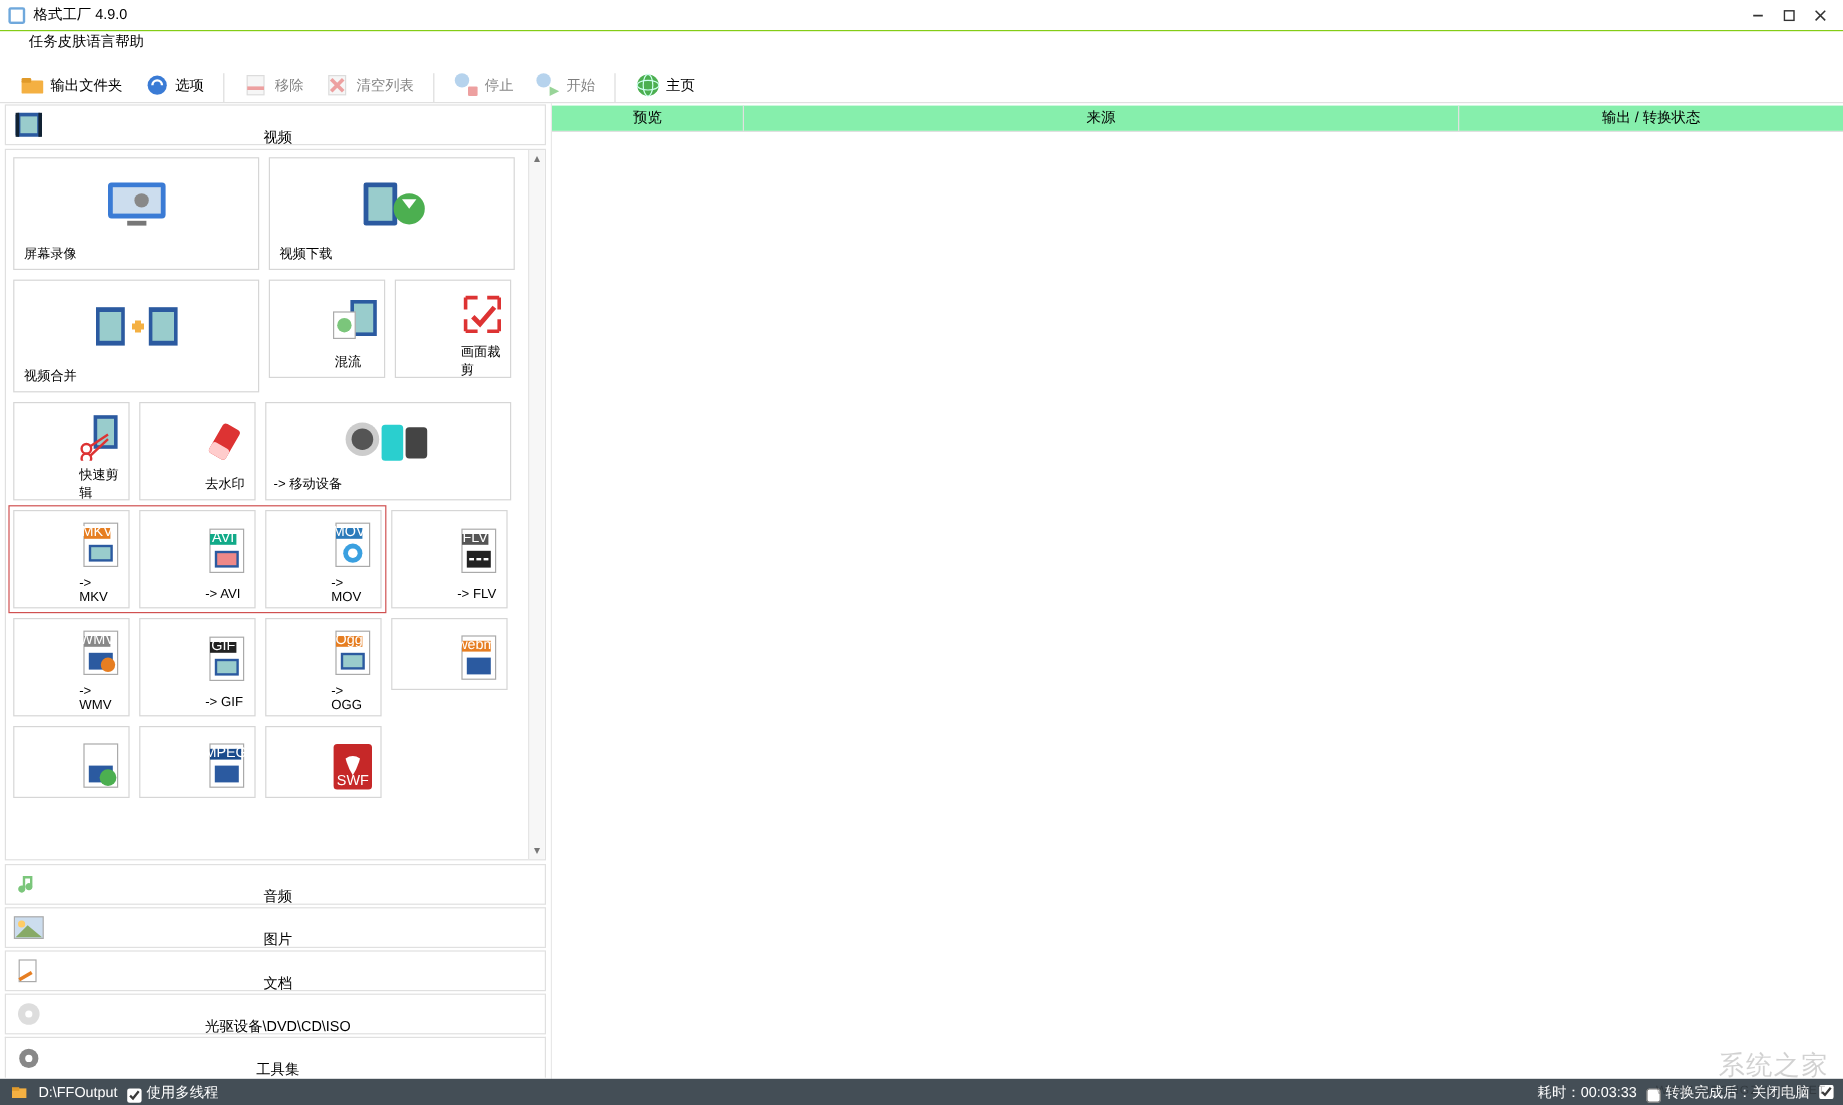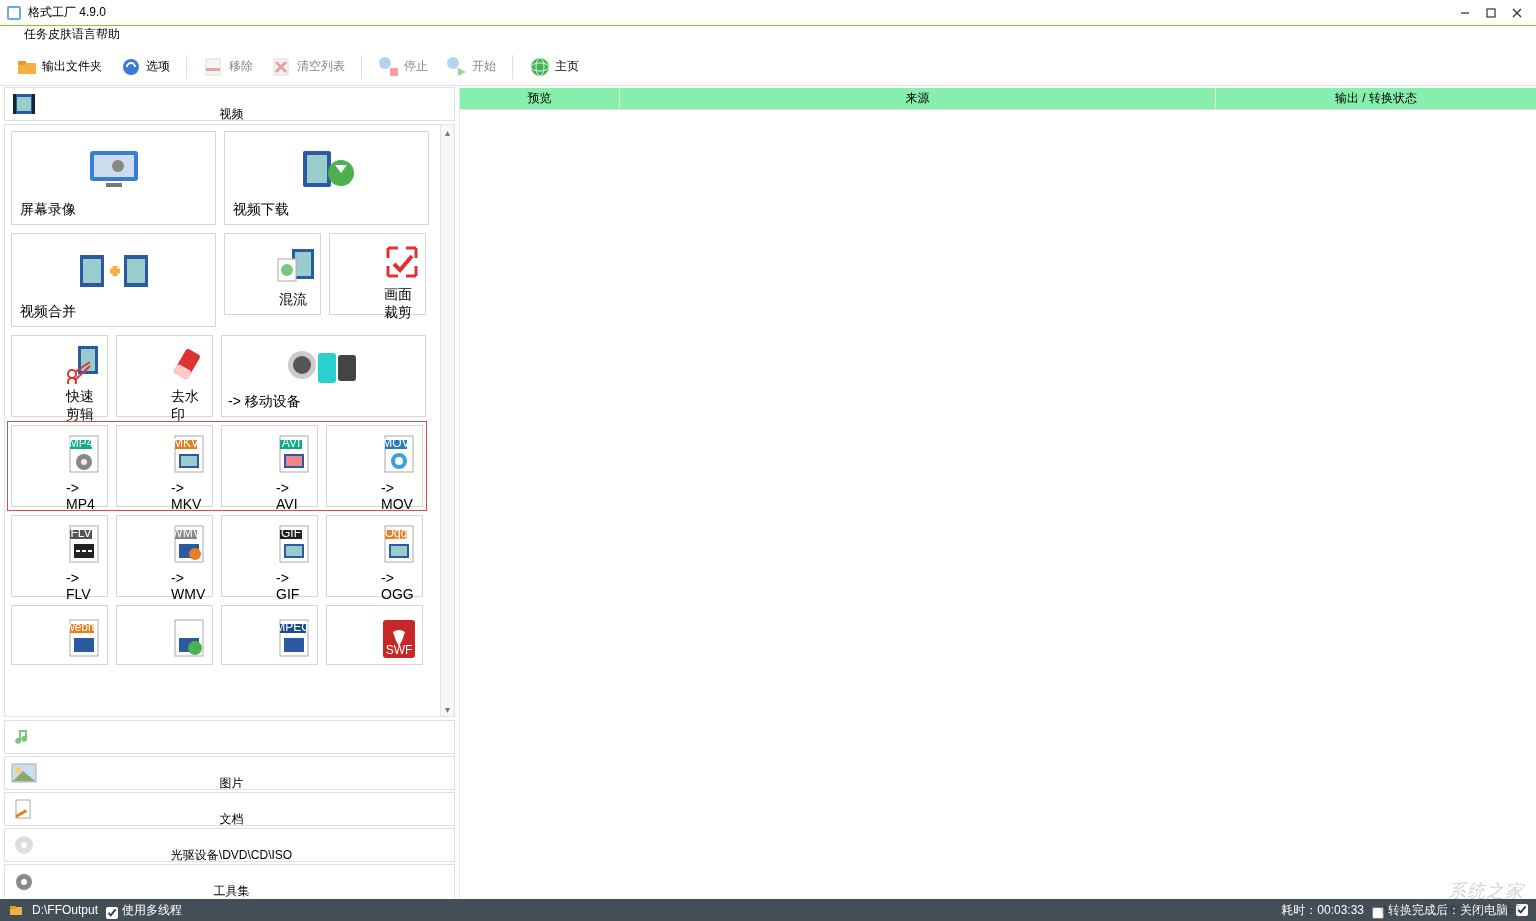--- a/index.html
+++ b/index.html
@@ -9,21 +9,21 @@
 .titlebar { height: 26px; display: flex; align-items: center; padding: 0 6px; border-bottom: 1px solid #84cc16; }
 .titlebar .app-icon { width: 16px; height: 16px; margin-right: 6px; display:flex; align-items:center; justify-content:center;}
 .titlebar .title { flex: 1; }
 .titlebar .winbtn { width: 26px; height: 20px; display: flex; align-items: center; justify-content: center; color:#333; }
 
 
 .menubar { height: 22px; display: flex; padding-left: 24px; gap: 0; }
 .menubar span { cursor: default; }
 
 
-.toolbar { height: 38px; display: flex; align-items: center; padding-left: 10px; gap: 6px; border-bottom: 1px solid #e0e0e0; }
+.toolbar { height: 38px; display: flex; align-items: flex-end; padding-left: 10px; gap: 6px; border-bottom: 1px solid #e0e0e0; }
 .tbtn { display: flex; align-items: center; gap: 4px; padding: 2px 6px; height: 28px; cursor: default; }
 .tbtn.disabled { opacity: .5; }
 .tbtn .ico { width: 22px; height: 22px; display: flex; align-items: center; justify-content: center; }
 .tsep { width: 1px; height: 24px; background: #ddd; margin: 0 4px; }
 
 
 .main { flex: 1; display: flex; min-height: 0; }
 .left { width: 460px; display: flex; flex-direction: column; border-right: 1px solid #e8e8e8; }
 .right { flex: 1; display: flex; flex-direction: column; }
 
@@ -35,21 +35,21 @@
 
 .tiles-wrap { flex: 1; margin: 2px 4px; border: 1px solid #e0e0e0; position: relative; overflow: hidden; }
 .tiles-scroll { position: absolute; inset: 0 14px 0 0; overflow: hidden; }
 .scrollbar { position: absolute; right: 0; top: 0; bottom: 0; width: 14px; border-left: 1px solid #e5e5e5; display:flex; flex-direction:column; align-items:center; background:#f7f7f7;}
 .scrollbar .arrow { width:14px; height:14px; display:flex; align-items:center; justify-content:center; font-size:10px; color:#777;}
 .scrollbar .track { flex:1; }
 
 .tiles { padding: 6px; display: flex; flex-wrap: wrap; gap: 8px; align-content: flex-start; }
 .tile { border: 1px solid #d6d6d6; display: flex; flex-direction: column; align-items: center; padding-top: 8px; background:#fff; position:relative;}
 .tile .iconbox { flex:1; display:flex; align-items:center; justify-content:center; }
-.tile .lbl { width: 100%; text-align: left; padding: 4px 6px 5px 8px; font-size: 14px;}
+.tile .lbl { width: 100%; text-align: left; padding: 4px 6px 5px 8px; font-size: 11px;}
 .tile-w2 { width: 205px; height: 94px; }
 .tile-sm { width: 97px; height: 82px; padding-left: 48px; }
 .tile-half { width: 205px; height: 82px; }
 .tile-sm .lbl, .tile-half .lbl { padding-left:6px; }
 
 .highlight-group { border: 1px solid #d05050; padding: 3px; margin: -4px; display:flex; gap:8px;}
 
 .right-head { height: 22px; display: flex; border-bottom: 1px solid #e0e0e0; margin-top:2px;}
 .right-head .col { border-right: 1px solid #e0e0e0; display: flex; align-items: center; justify-content: center; background:#86efac;}
 .right-head .col:last-child { border-right: none; }
@@ -58,21 +58,21 @@
 .col-status { width: 320px; }
 .right-body { flex: 1; }
 
 
 .statusbar { height: 22px; background: #444e56; color: #fff; display: flex; align-items: center; padding: 0 8px; gap: 8px; }
 .statusbar .sico { width:16px; height:16px; display:flex; align-items:center; justify-content:center;}
 .statusbar .spacer { flex: 1; }
 .statusbar label { display:flex; align-items:flex-end; gap:4px; }
 .statusbar input[type=checkbox] { width:12px; height:12px; accent-color:#fff;}
 
-.watermark { position: fixed; right: 12px; bottom: 18px; font-size: 18px; color: rgba(0,0,0,0.18); font-style: italic; letter-spacing:1px; pointer-events:none;}
+.watermark { position: fixed; right: 12px; bottom: 18px; font-size: 22px; color: rgba(0,0,0,0.18); letter-spacing:1px; pointer-events:none;}
 .wm-sub { position: fixed; right: 14px; bottom: 6px; font-size: 10px; color: rgba(0,0,0,0.25); letter-spacing:1px; pointer-events:none;}
 
 
 svg { display:block; }
 </style>
 </head>
 <body>
 
 <div class="titlebar">
   <span class="app-icon">
@@ -282,32 +282,20 @@
                   <circle cx="18" cy="18" r="14" fill="#ccc"></circle>
                   <circle cx="18" cy="18" r="9" fill="#555"></circle>
                   <rect x="34" y="6" width="18" height="30" rx="3" fill="#2acfcf"></rect>
                   <rect x="54" y="8" width="18" height="26" rx="3" fill="#444"></rect>
                 </svg>
               </div>
             <div class="lbl">-&gt; 移动设备</div>
           </div>
 
           <div class="highlight-group">
-            <div class="tile tile-sm">
-              <div class="iconbox">
-                  <svg width="44" height="42">
-                    <rect x="8" y="2" width="28" height="36" fill="#fff" stroke="#aaa"></rect>
-                    <rect x="8" y="6" width="22" height="9" fill="#1a8"></rect>
-                    <text x="19" y="13" fill="#fff" font-size="7" text-anchor="middle">MP4</text>
-                    <circle cx="22" cy="28" r="8" fill="#888"></circle>
-                    <circle cx="22" cy="28" r="3" fill="#eee"></circle>
-                  </svg>
-                </div>
-              <div class="lbl">-&gt; MP4</div>
-            </div>
             <div class="tile tile-sm">
               <div class="iconbox">
                   <svg width="44" height="42">
                     <rect x="8" y="2" width="28" height="36" fill="#fff" stroke="#aaa"></rect>
                     <rect x="8" y="6" width="22" height="9" fill="#e67e22"></rect>
                     <text x="19" y="13" fill="#fff" font-size="7" text-anchor="middle">MKV</text>
                     <rect x="12" y="20" width="20" height="14" fill="#2b5aa0"></rect>
                     <rect x="14" y="22" width="16" height="10" fill="#9cc"></rect>
                   </svg>
                 </div>
@@ -437,20 +425,21 @@
         <div class="arrow">▾</div>
       </div>
     </div>
 
     <div class="catbar">
       <span class="caticon">
           <svg width="22" height="22">
             <path d="M8 4v10a3 3 0 11-2-2V4h8v8a3 3 0 11-2-2V6H8" fill="#7bc67b"></path>
           </svg>
         </span>
+      <span class="cattext">音频</span>
     </div>
     <div class="catbar">
       <span class="caticon">
           <svg width="26" height="20">
             <rect x="1" y="1" width="24" height="18" fill="#cde" stroke="#aaa"></rect>
             <circle cx="7" cy="7" r="3" fill="#fc6"></circle>
             <polygon points="2,18 12,8 24,18" fill="#8a6"></polygon>
           </svg>
         </span>
       <span class="cattext">图片</span>

